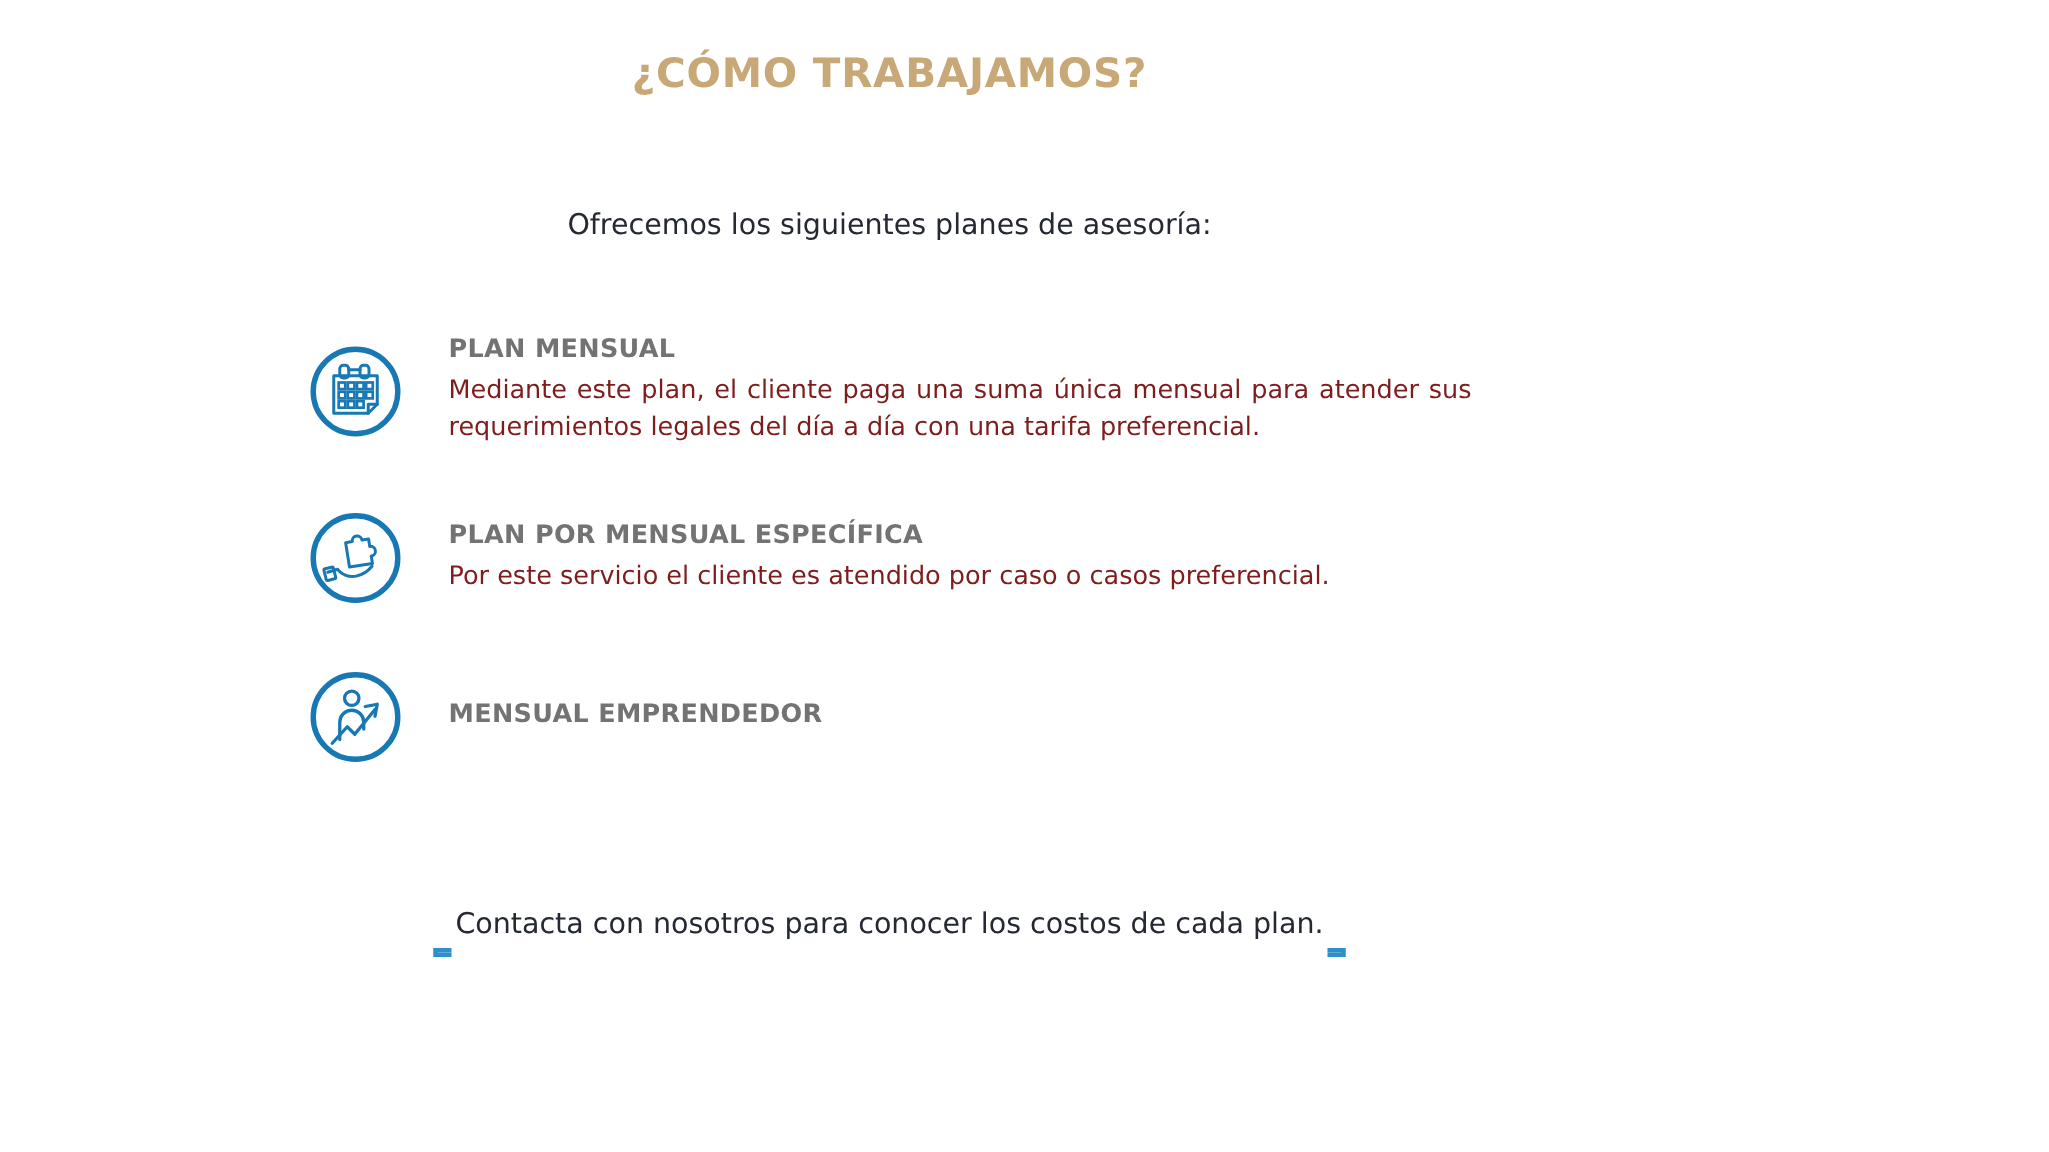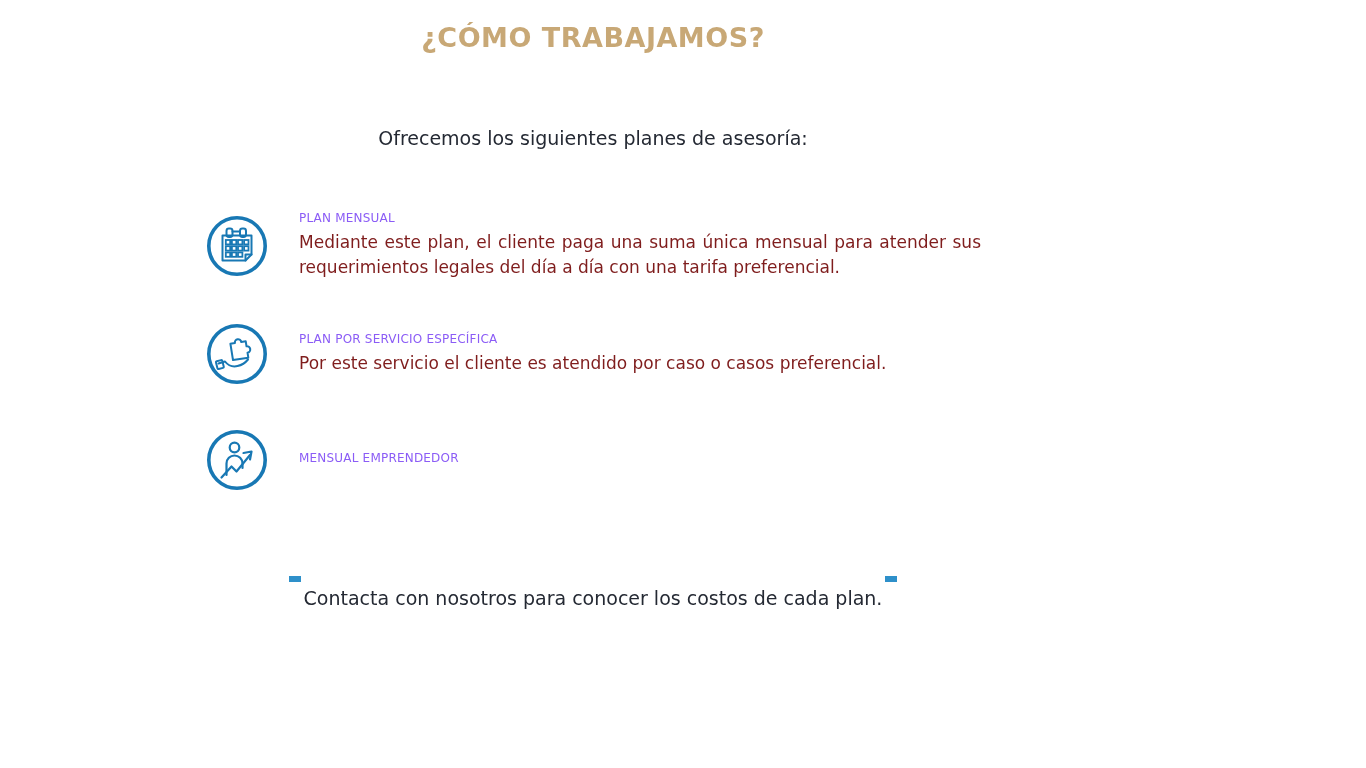--- a/index.html
+++ b/index.html
@@ -1,21 +1,21 @@
 <!DOCTYPE html>
 <html><head>
 <meta charset="utf-8">
 <style>
   * { margin: 0; padding: 0; box-sizing: border-box; }
   html, body { width: 1366px; height: 768px; background: #ffffff; overflow: hidden; }
   body {
     font-family: "DejaVu Sans", "Liberation Sans", sans-serif;
     color: #242933;
   }
-  .section { width: 1186px; height: 768px; padding-top: 22px; }
+  .section { width: 1186px; height: 768px; padding-top: 34px; }
 
   .page-title {
     text-align: center;
     font-size: 27px;
     font-weight: 700;
     letter-spacing: 0.5px;
     color: #c8a876;
   }
 
   .subtitle {
@@ -36,39 +36,39 @@
     gap: 30px;
     margin-bottom: 42px;
   }
 
   .plan-icon { flex: 0 0 64px; width: 64px; height: 64px; }
   .plan-icon svg { display: block; width: 64px; height: 64px; }
 
   .plan-text { flex: 1 1 auto; }
 
   .plan-title {
-    font-size: 12px;
-    font-weight: 400;
+    font-size: 17px;
+    font-weight: 700;
     letter-spacing: 0.2px;
-    color: #8b5cf6;
+    color: #737373;
     margin-bottom: 5px;
   }
 
   .plan-desc {
     font-size: 17px;
     line-height: 25px;
     color: #7f1d1d;
     text-align: justify;
   }
 
   .cta {
     margin: 84px auto 0;
     display: flex;
     justify-content: center;
-    align-items: flex-start;
+    align-items: flex-end;
   }
   .bracket {
     width: 12px;
     flex: 0 0 12px;
   }
   .bracket.left {
     border-left: 3px solid #2e90ca;
     border-top: 3px solid #2e90ca;
     border-bottom: 3px solid #2e90ca;
   }
@@ -135,21 +135,21 @@
               <path d="M26.5 20.5 h4.5 a3.2 3.2 0 1 1 6.5 0 h4.5 v5 a3.2 3.2 0 1 1 0 6.5 v5 H26.5 Z"></path>
             </g>
             <path d="M13.5 41.5 l6.5 -2 c2.8 3.6 7.6 5.6 12.5 4.6 c4 -0.9 7.6 -3 10.5 -6.6"></path>
             <g transform="rotate(-14 15 42)">
               <rect x="11.5" y="38.5" width="6.5" height="8" rx="1"></rect>
             </g>
           </g>
         </svg>
       </div>
       <div class="plan-text">
-        <div class="plan-title">PLAN POR SERVICIO ESPECÍFICA</div>
+        <div class="plan-title">PLAN POR MENSUAL ESPECÍFICA</div>
         <div class="plan-desc">Por este servicio el cliente es atendido por caso o casos preferencial.</div>
       </div>
     </div>
 
     <div class="plan-row">
       <div class="plan-icon">
         <svg viewBox="0 0 64 64" fill="none" xmlns="http://www.w3.org/2000/svg">
           <circle cx="32" cy="32" r="28.2" stroke="#1878b4" stroke-width="3.6"></circle>
           <g stroke="#1878b4" stroke-width="2.2" stroke-linejoin="round" stroke-linecap="round">
             <circle cx="29.5" cy="19.5" r="4.8"></circle>

